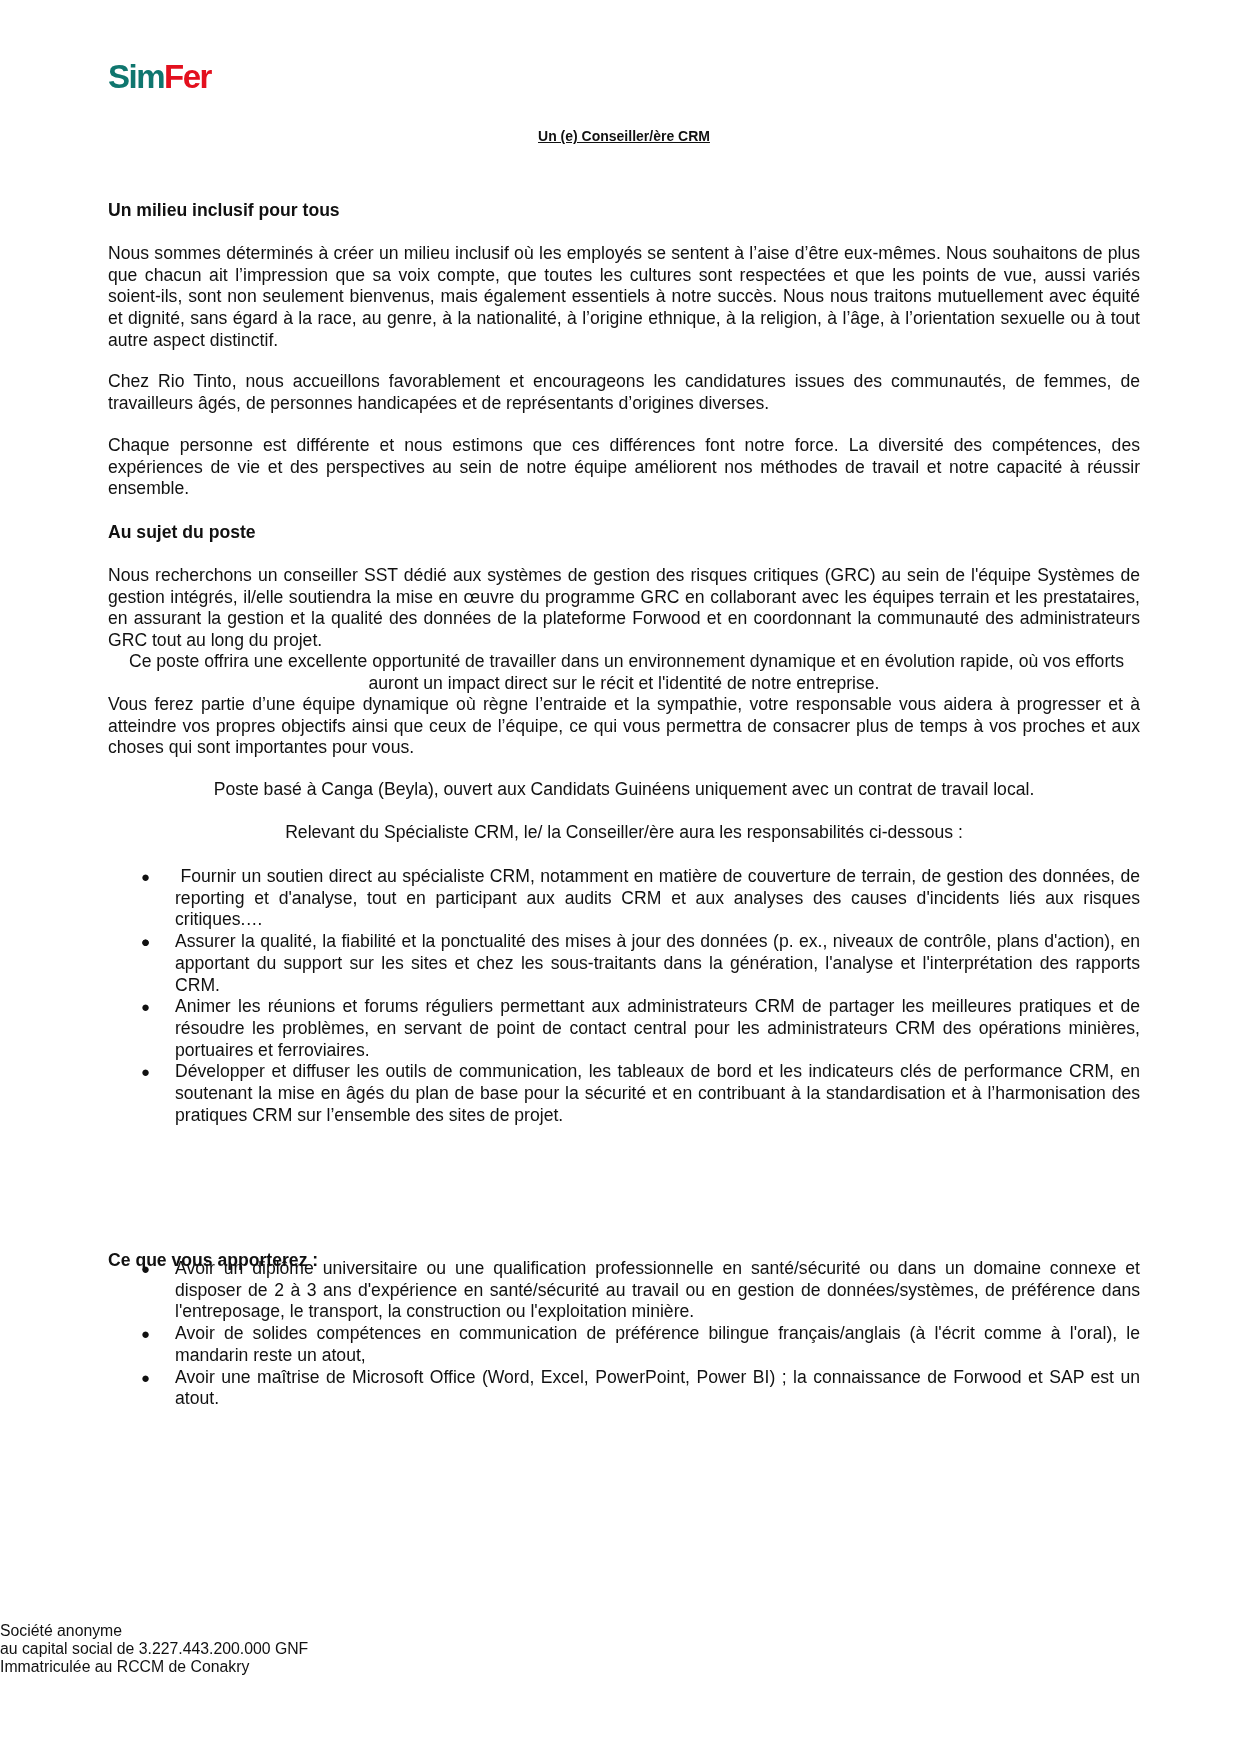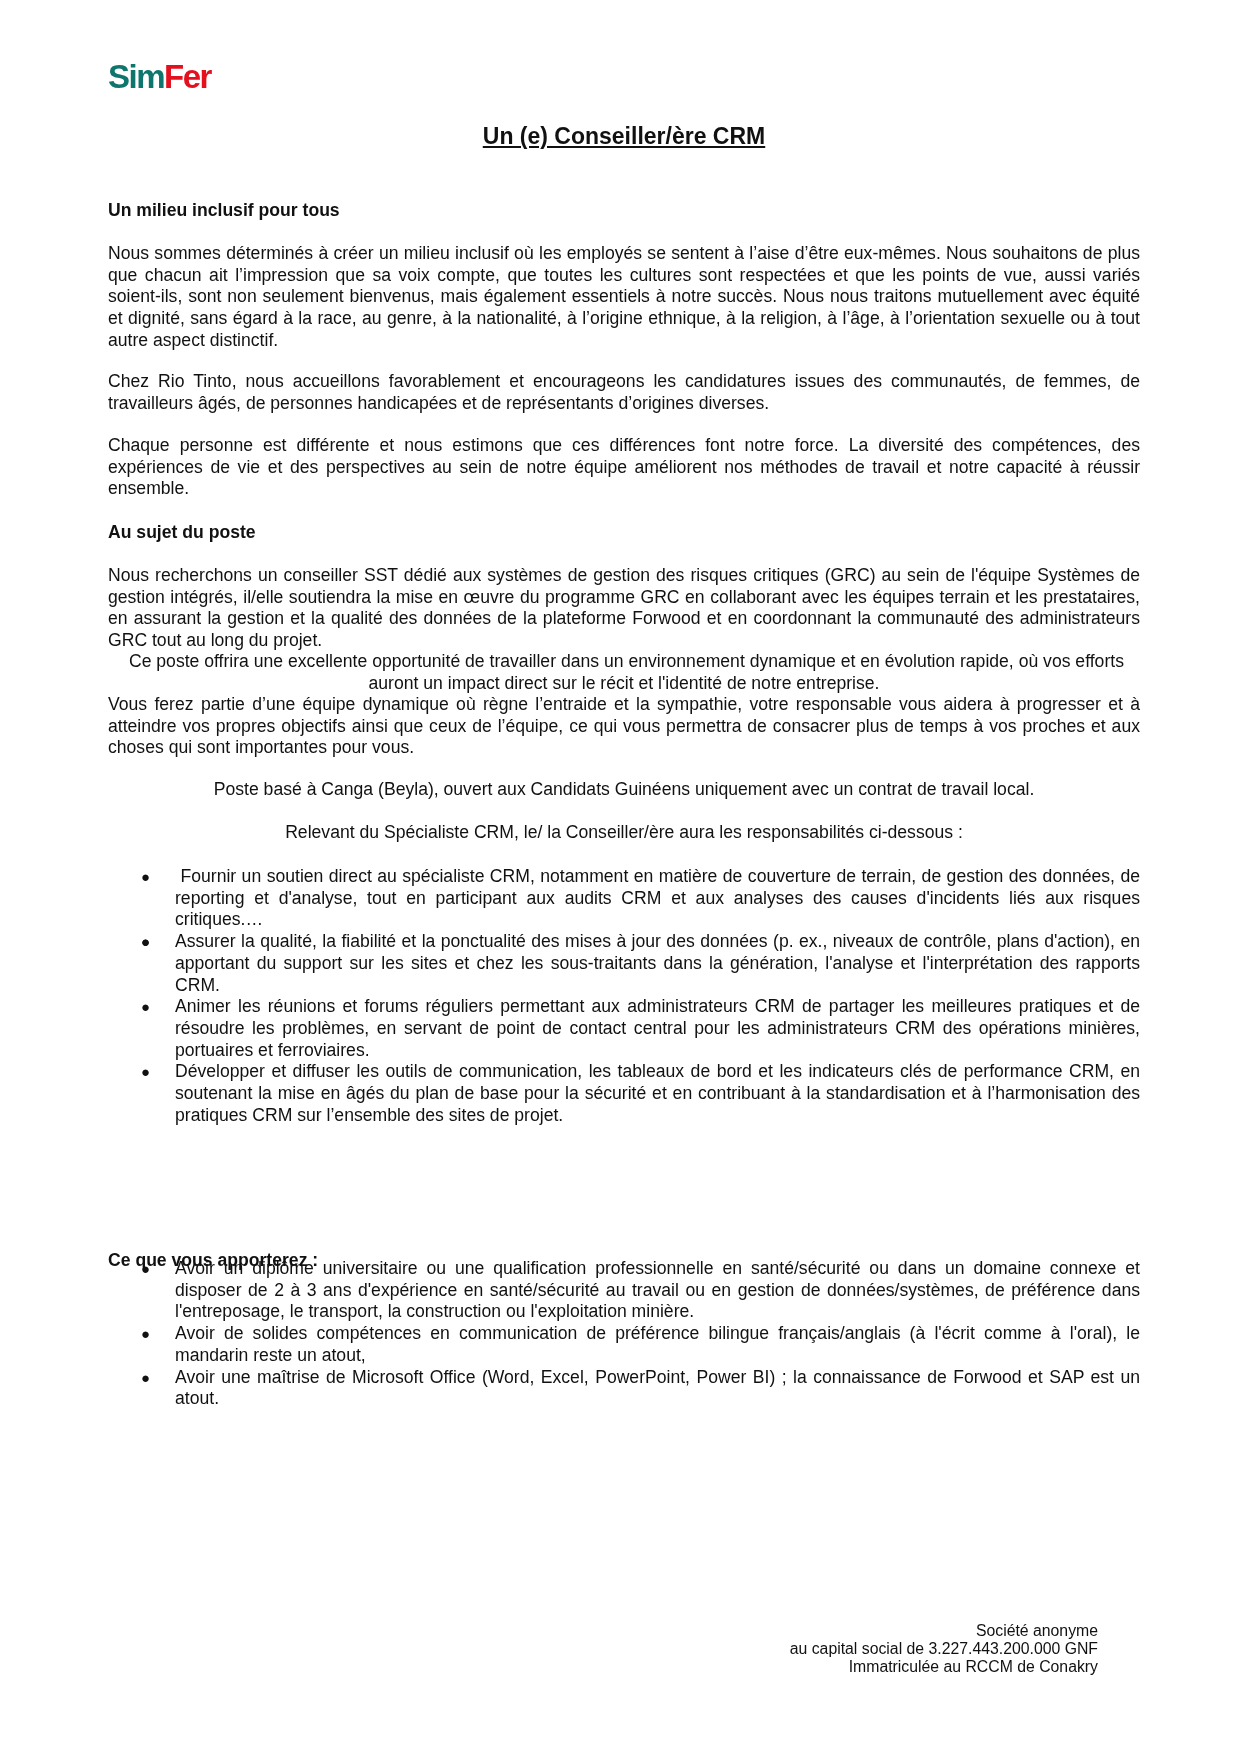--- a/index.html
+++ b/index.html
@@ -14,37 +14,37 @@
   }
   .logo .a { color: #0f766e; }
   .logo .b { color: #e3101e; }
   .page {
     position: absolute; left: 108px; top: 0; width: 1032px;
     font-size: 17.6px; line-height: 21.7px;
   }
   .title {
     position: absolute; left: 0; width: 1032px; top: 126px;
     text-align: center; font-weight: bold; text-decoration: underline;
-    font-size: 23px;
+    font-size: 14px;
   }
   .h { position: absolute; left: 0; font-weight: bold; }
   .p { position: absolute; left: 0; width: 1032px; text-align: justify; }
   .p.left { text-align: center; }
   ul.list {
     position: absolute; left: 0; width: 1032px; margin: 0; padding: 0; list-style: none;
   }
   ul.list li {
     position: relative; padding-left: 67px; text-align: justify;
   }
   ul.list li .bullet {
     position: absolute; left: 33px; top: 0; font-size: 15px;
   }
   .footer {
     position: absolute; left: 0; width: 1098px; top: 1622px;
-    text-align: right; font-size: 15.8px; line-height: 18.2px; color: #111;
+    text-align: left; font-size: 15.8px; line-height: 18.2px; color: #111;
   }
 </style>
 </head>
 <body>
 
 <div class="logo">
   <span class="a">Sim</span><span class="b">Fer</span>
 </div>
 
 <div class="page">

